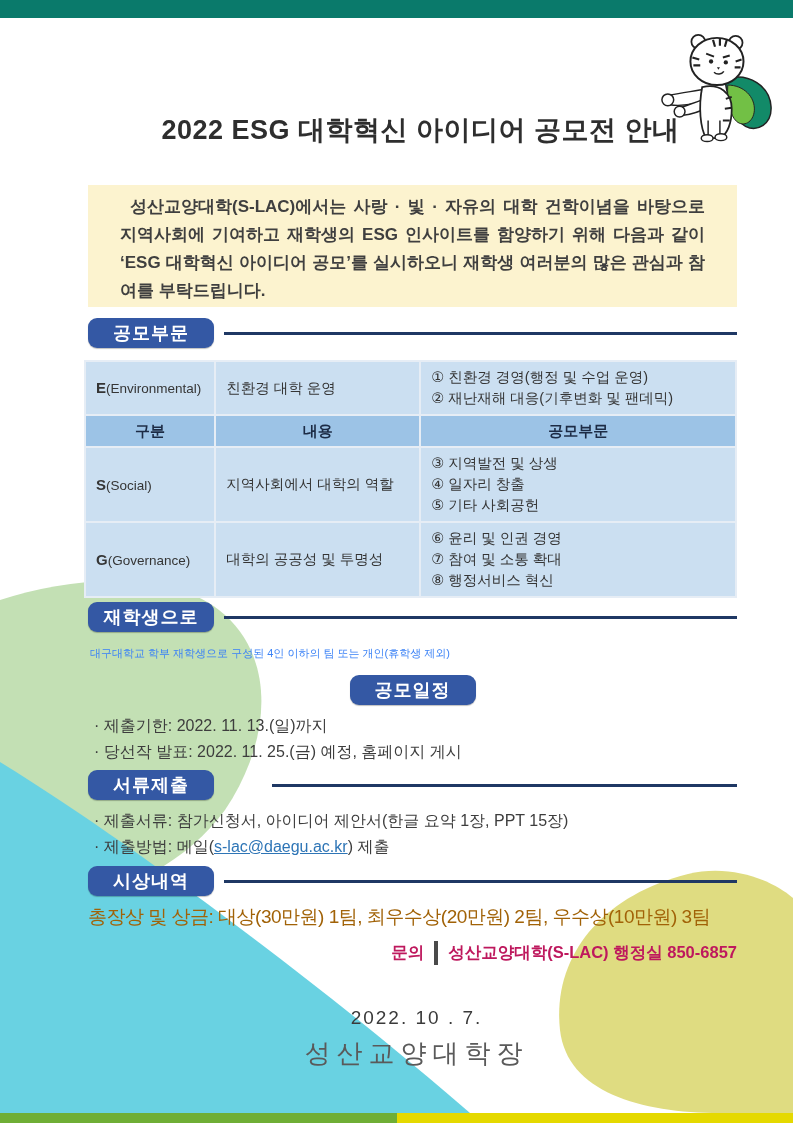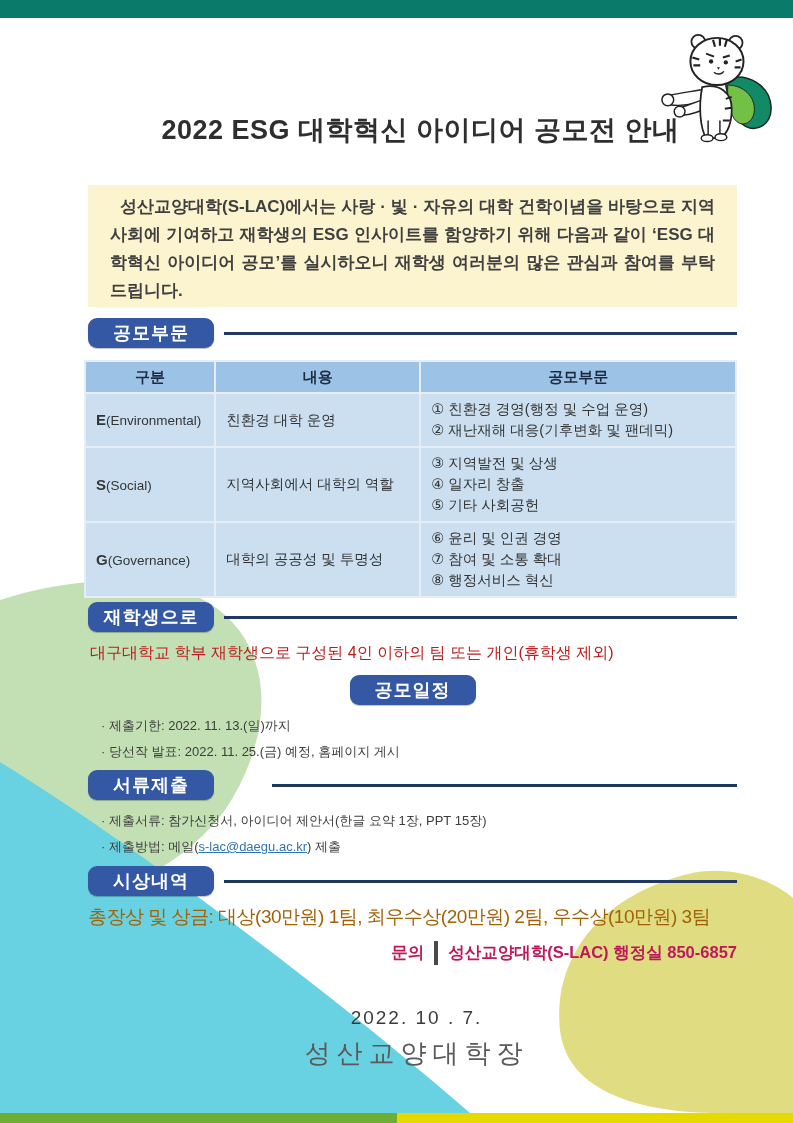--- a/index.html
+++ b/index.html
@@ -15,21 +15,21 @@
 
   .mascot{position:absolute;left:650px;top:30px;}
 
   .title{
     position:absolute;left:0;top:112px;width:793px;text-align:center;
     font-size:27px;font-weight:bold;color:#2e2e2e;letter-spacing:0.5px;padding-left:24px;
   }
 
   .intro-box{
     position:absolute;left:88px;top:185px;width:649px;height:122px;box-sizing:border-box;
-    background:#fcf3cf;padding:8px 22px;
+    background:#fcf3cf;padding:8px 32px;
     font-size:17px;font-weight:bold;line-height:28px;color:#3f3f3f;
     text-align:justify;text-indent:10px;
   }
 
   .section-header{position:absolute;left:88px;width:649px;display:flex;align-items:center;}
   .section-pill{
     width:126px;height:30px;background:#3458a4;border-radius:9px;
     display:flex;align-items:center;justify-content:center;flex:none;
     color:#ffffff;font-size:18px;font-weight:bold;letter-spacing:1px;
     box-shadow:0 1px 1px rgba(0,0,0,0.25);
@@ -46,22 +46,22 @@
     text-align:center;padding:2px 4px;
   }
   .esg-table td{background:#cbdff1;padding:5px 10px;line-height:21px;}
   .col-cat{width:20%;}
   .col-content{width:31.5%;}
   .col-items{width:48.5%;}
   .cat-letter{font-weight:bold;font-size:15px;}
   .cat-rest{font-size:13.5px;}
   .cell-items div{line-height:21px;}
 
-  .body-line{position:absolute;left:90px;width:648px;font-size:16px;color:#b91c1c;line-height:26px;}
-  .bullet-list{position:absolute;left:101px;width:642px;font-size:13px;color:#3d3d3d;line-height:26px;}
+  .body-line{position:absolute;left:90px;width:648px;font-size:11px;color:#3b82f6;line-height:26px;}
+  .bullet-list{position:absolute;left:94px;width:642px;font-size:16px;color:#3d3d3d;line-height:26px;}
 
   .award-line{position:absolute;left:88px;width:650px;font-size:19px;color:#a16207;letter-spacing:-0.5px;}
   .contact-line{
     position:absolute;left:88px;top:941px;width:649px;display:flex;align-items:center;justify-content:flex-end;
     font-size:16.5px;font-weight:bold;color:#be185d;
   }
   .contact-divider{width:4px;height:24px;background:#4a4a4a;margin:0 10px;}
 
   .date-line{position:absolute;left:0;top:1007px;width:793px;text-align:center;font-size:19px;color:#3a3a3a;letter-spacing:2px;margin-left:20px;}
   .signature-line{position:absolute;left:0;top:1036px;width:793px;text-align:center;font-size:26px;color:#5a5a5a;letter-spacing:6px;margin-left:20px;}
@@ -112,31 +112,31 @@
     <div class="intro-box">성산교양대학(S-LAC)에서는 사랑 · 빛 · 자유의 대학 건학이념을 바탕으로 지역사회에 기여하고 재학생의 ESG 인사이트를 함양하기 위해 다음과 같이 ‘ESG 대학혁신 아이디어 공모’를 실시하오니 재학생 여러분의 많은 관심과 참여를 부탁드립니다.</div>
 
     <div class="section-header" style="top:318px;">
       <div class="section-pill">공모부문</div>
       <div class="section-line"></div>
     </div>
 
     <table class="esg-table">
       <tbody>
           <tr>
-        <th class="col-cat">구분</th>
-        <th class="col-content">내용</th>
-        <th class="col-items">공모부문</th>
-      </tr>
-      <tr>
         <td><span class="cat-letter">E</span><span class="cat-rest">(Environmental)</span></td>
         <td>친환경 대학 운영</td>
         <td class="cell-items">
           <div>① 친환경 경영(행정 및 수업 운영)</div>
           <div>② 재난재해 대응(기후변화 및 팬데믹)</div>
         </td>
+      </tr>
+      <tr>
+        <th class="col-cat">구분</th>
+        <th class="col-content">내용</th>
+        <th class="col-items">공모부문</th>
       </tr>
       <tr>
         <td><span class="cat-letter">S</span><span class="cat-rest">(Social)</span></td>
         <td>지역사회에서 대학의 역할</td>
         <td class="cell-items">
           <div>③ 지역발전 및 상생</div>
           <div>④ 일자리 창출</div>
           <div>⑤ 기타 사회공헌</div>
         </td>
       </tr>

